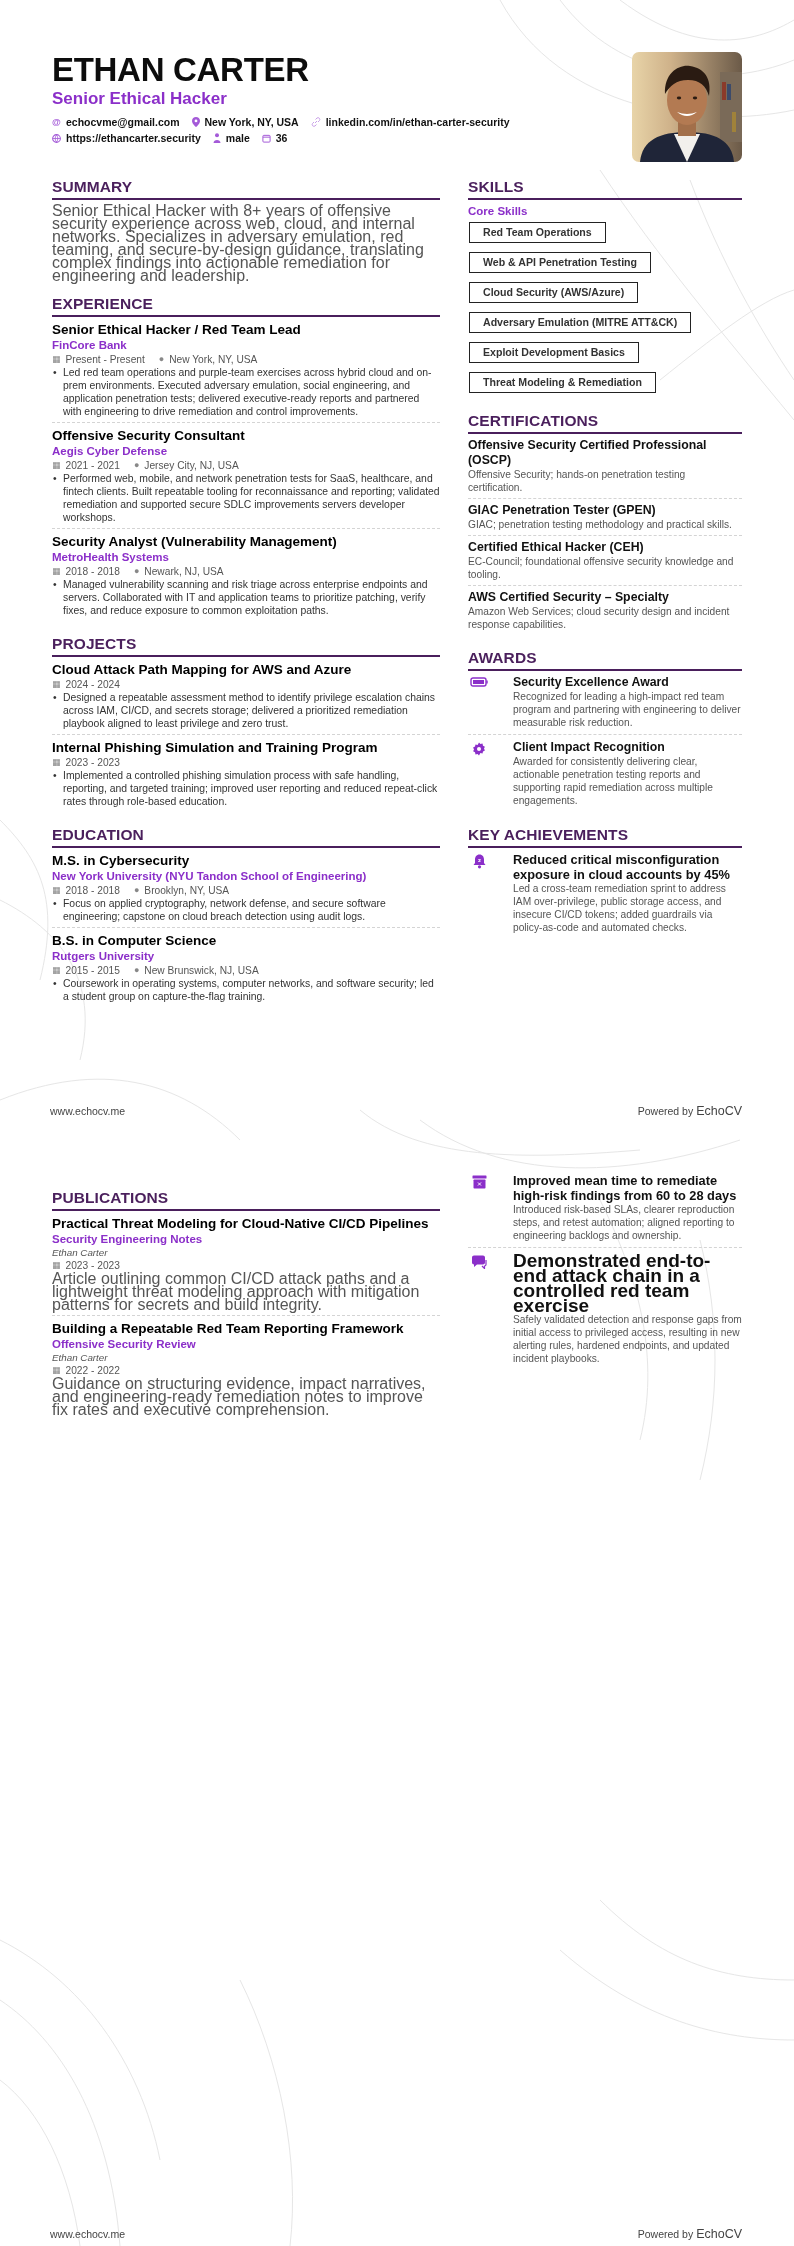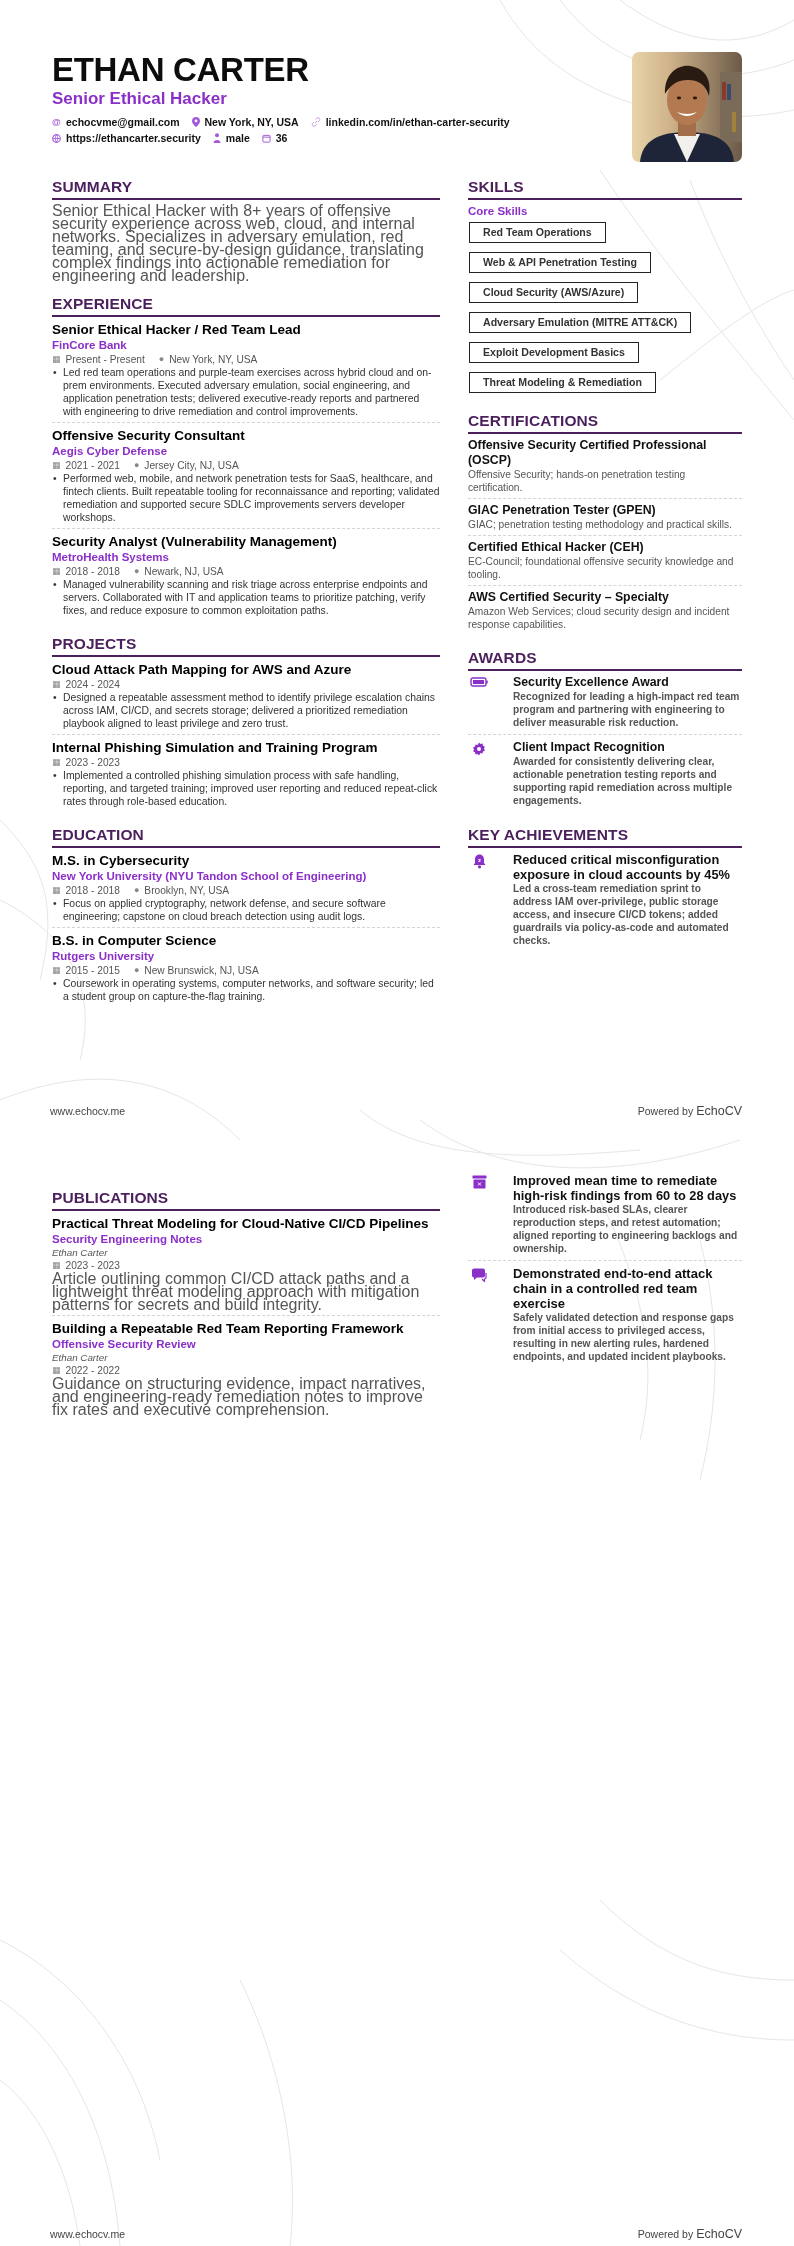--- a/index.html
+++ b/index.html
@@ -42,21 +42,21 @@
   .chip { display: inline-block; border: 1.3px solid #222; padding: 3px 13px; font-size: 10.6px; font-weight: bold; color: #333; margin: 0 0 9px 1px; line-height: 13px; text-align: center; }
   .chips { display: flex; flex-direction: column; align-items: flex-start; }
 
   .cert-title { font-size: 12.3px; font-weight: bold; color: #111; line-height: 15px; }
   .cert-desc { font-size: 10.2px; color: #555; line-height: 13px; }
 
   .aw { display: flex; gap: 23px; padding-bottom: 5px; margin-bottom: 5px; border-bottom: 1px dashed #d4d4d4; }
   .aw:last-child { border-bottom: none; }
   .aw-icon { width: 22px; flex: 0 0 22px; padding-top: 2px; display: flex; justify-content: center; }
   .aw-title { font-size: 12.3px; font-weight: bold; color: #111; line-height: 15px; }
-  .aw-desc { font-size: 10.2px; color: #555; line-height: 13px; font-weight: bold; }
+  .aw-desc { font-size: 10.2px; color: #555; line-height: 13px; }
 
   .footer { position: absolute; left: 50px; right: 52px; font-size: 10.5px; color: #444; display: flex; justify-content: space-between; align-items: baseline; }
   .footer .brand { font-size: 12.5px; }
 </style>
 </head>
 <body>
 
 <svg class="bg-lines" width="794" height="2246" viewBox="0 0 794 2246">
   <g fill="none" stroke="#e6e6e6" stroke-width="1">
     <path d="M620 0 C700 60 760 40 794 20"></path>
@@ -418,21 +418,21 @@
       </div>
     </div>
     <div class="aw">
       <div class="aw-icon">
         <svg width="16" height="14" viewBox="0 0 16 14">
             <path d="M1 2.5C1 1.4 1.9 0.5 3 0.5h9c1.1 0 2 .9 2 2v5c0 1.1-.9 2-2 2H6L3 12V9.5C1.9 9.5 1 8.6 1 7.5z" fill="#8b2fc9"></path>
             <path d="M15 5v4.5c0 1-.6 1.5-1.5 1.5v2.5L11 11" stroke="#8b2fc9" stroke-width="1.2" fill="none"></path>
           </svg>
       </div>
       <div>
-        <div class="aw-title" style="font-size:13px;">Demonstrated end-to-end attack chain in a controlled red team exercise</div>
+        <div class="aw-title" style="font-size:19px;">Demonstrated end-to-end attack chain in a controlled red team exercise</div>
         <div class="aw-desc">Safely validated detection and response gaps from initial access to privileged access, resulting in new alerting rules, hardened endpoints, and updated incident playbooks.</div>
       </div>
     </div>
   </div>
 
   <div class="footer" style="top:1104px;">
     <span>www.echocv.me</span>
     <span><span>Powered by </span><span class="brand">EchoCV</span></span>
   </div>
 </div>

